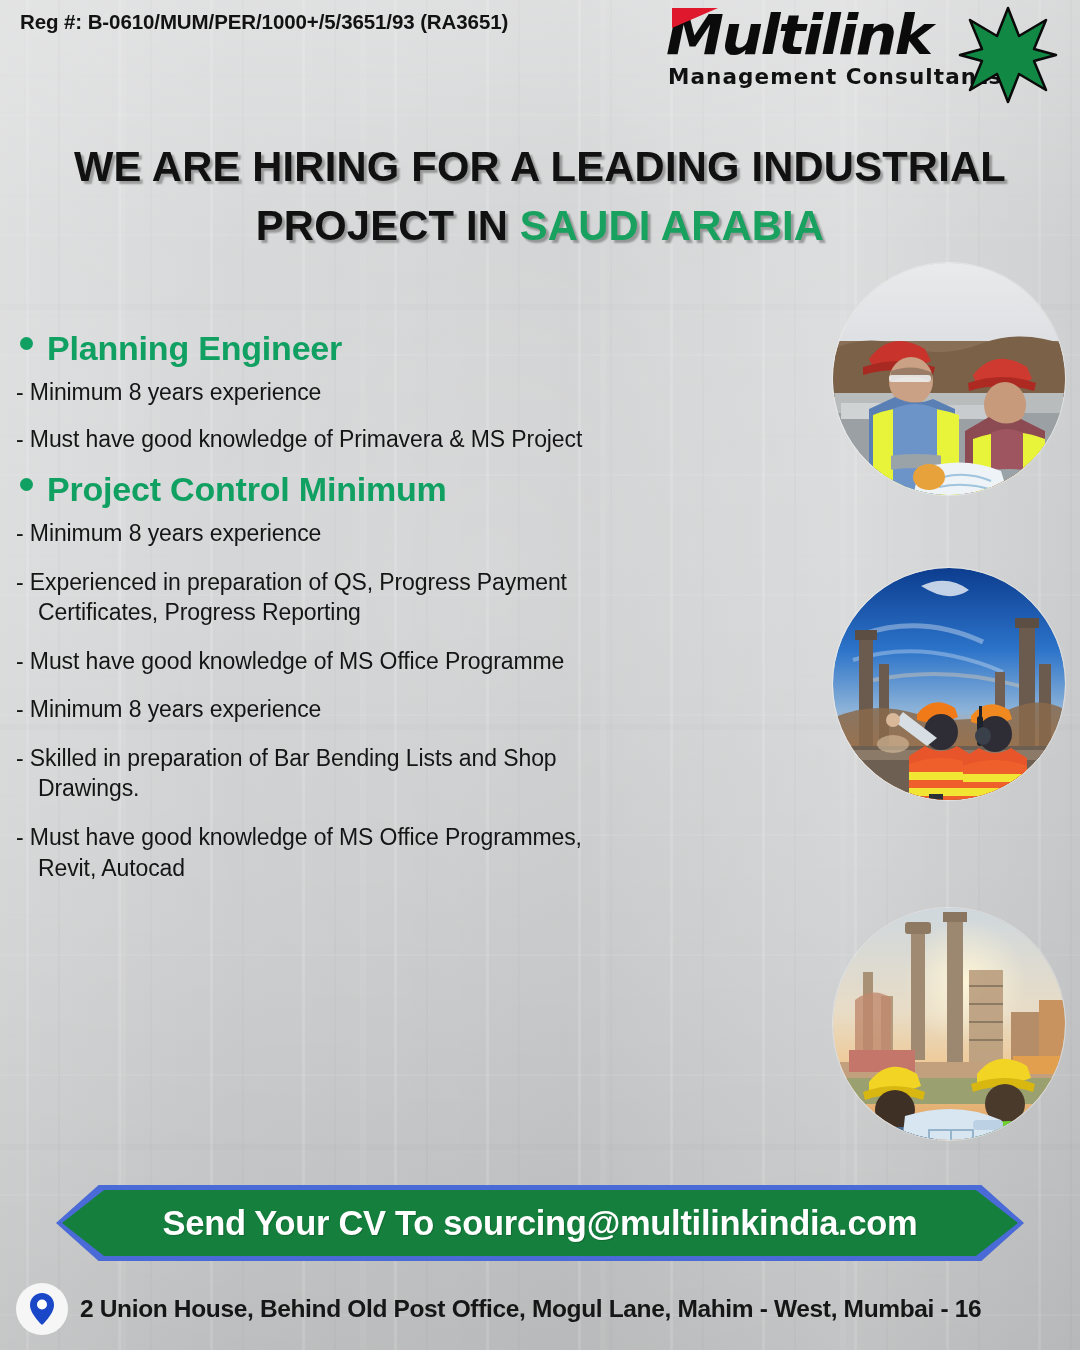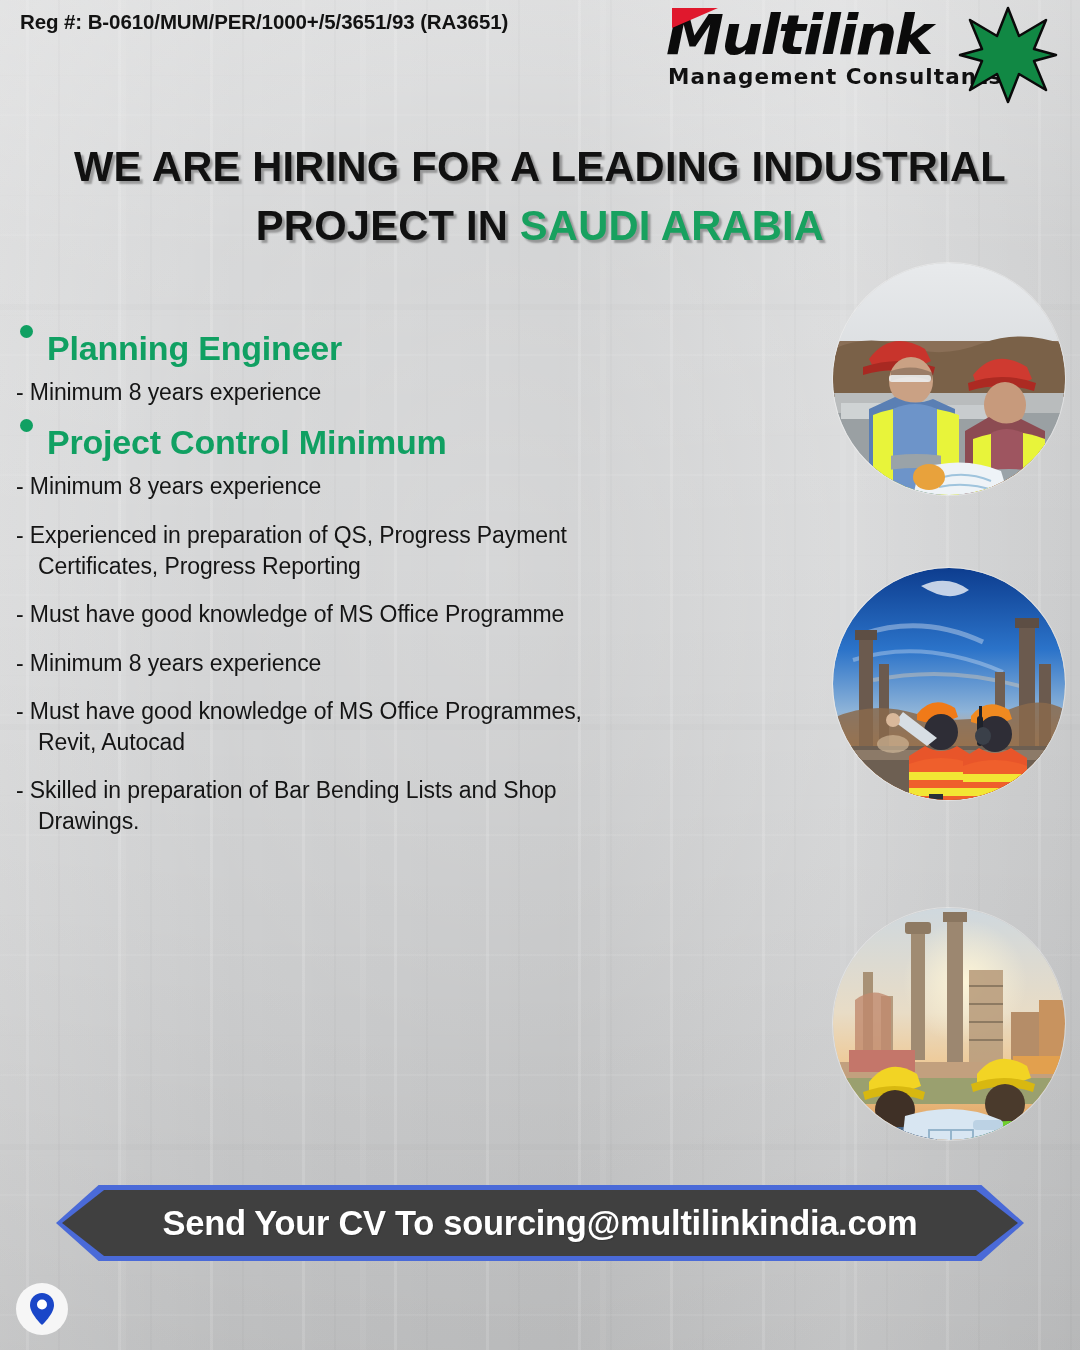--- a/index.html
+++ b/index.html
@@ -147,21 +147,21 @@
 
   
   .jobs {
     position: absolute;
     left: 14px; top: 330px;
     width: 830px;
   }
   .job { margin-bottom: 6px; }
   .job-title-row {
     display: flex;
-    align-items: flex-start;
+    align-items: center;
     gap: 14px;
     margin-bottom: 10px;
   }
   .job-bullet {
     width: 13px; height: 13px;
     border-radius: 50%;
     background: #10a062;
     flex: 0 0 auto;
     position: relative;
     top: -5px;
@@ -195,21 +195,21 @@
   }
   .photo-1 { left: 833px; top: 263px; width: 232px; height: 232px; }
   .photo-2 { left: 833px; top: 568px; width: 232px; height: 232px; }
   .photo-3 { left: 833px; top: 908px; width: 232px; height: 232px; }
 
   
   .cv-banner {
     position: absolute;
     left: 62px; top: 1190px;
     width: 956px; height: 66px;
-    background: #404040;
+    background: #15803d;
     clip-path: polygon(0% 50%, 4.4% 0%, 95.6% 0%, 100% 50%, 95.6% 100%, 4.4% 100%);
     display: flex;
     align-items: center;
     justify-content: center;
     box-sizing: border-box;
   }
   .cv-banner-outer {
     position: absolute;
     left: 56px; top: 1185px;
     width: 968px; height: 76px;
@@ -283,20 +283,23 @@
     <div class="jobs">
 
       <div class="job">
         <div class="job-title-row">
           <span class="job-bullet"></span>
           <span class="job-title">Planning Engineer</span>
         </div>
         <div class="job-req">
           <span>- Minimum 8 years experience</span>
         </div>
+        <div class="job-req">
+          <span>- Must have good knowledge of Primavera &amp; MS Project</span>
+        </div>
       </div>
 
       <div class="job">
         <div class="job-title-row">
           <span class="job-bullet"></span>
           <span class="job-title">Project Control Minimum</span>
         </div>
         <div class="job-req">
           <span>- Minimum 8 years experience</span>
         </div>
@@ -307,26 +310,26 @@
         <div class="job-req">
           <span>- Must have good knowledge of MS Office Programme</span>
         </div>
       </div>
 
       <div class="job">
         <div class="job-req">
           <span>- Minimum 8 years experience</span>
         </div>
         <div class="job-req">
+          <span>- Skilled in preparation of Bar Bending Lists and Shop</span>
+          <span class="req-cont">Drawings.</span>
+        </div>
+        <div class="job-req">
           <span>- Must have good knowledge of MS Office Programmes,</span>
           <span class="req-cont">Revit, Autocad</span>
-        </div>
-        <div class="job-req">
-          <span>- Skilled in preparation of Bar Bending Lists and Shop</span>
-          <span class="req-cont">Drawings.</span>
         </div>
       </div>
 
     </div>
 
     <div class="photo photo-1">
       <svg width="232" height="232" viewBox="0 0 232 232">
         <defs>
           <clipPath id="c1">
               <circle cx="116" cy="116" r="116"></circle>
@@ -510,16 +513,17 @@
       <span class="cv-text">Send Your CV To sourcing@multilinkindia.com</span>
     </div>
 
     <div class="address-row">
       <span class="pin-circle">
         <svg width="26" height="34" viewBox="0 0 26 34">
           <path d="M13 1 C6.4 1 1 6.4 1 13 C1 22 13 33 13 33 C13 33 25 22 25 13 C25 6.4 19.6 1 13 1 Z" fill="#1a46c8"></path>
           <circle cx="13" cy="12.5" r="5" fill="#ffffff"></circle>
         </svg>
       </span>
+      <span class="address-text">2 Union House, Behind Old Post Office, Mogul Lane, Mahim - West, Mumbai - 16</span>
     </div>
 
   </div>
 </div>
 
 </body></html>

